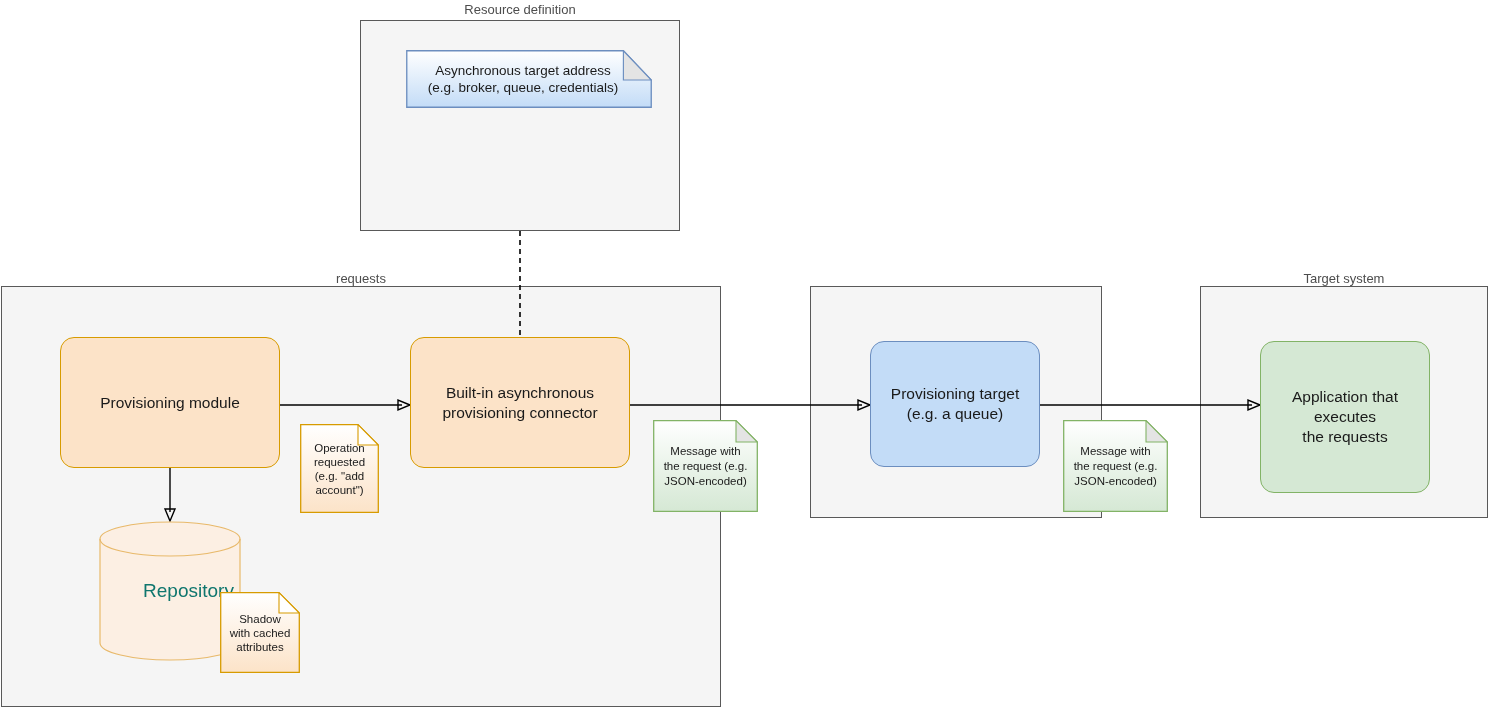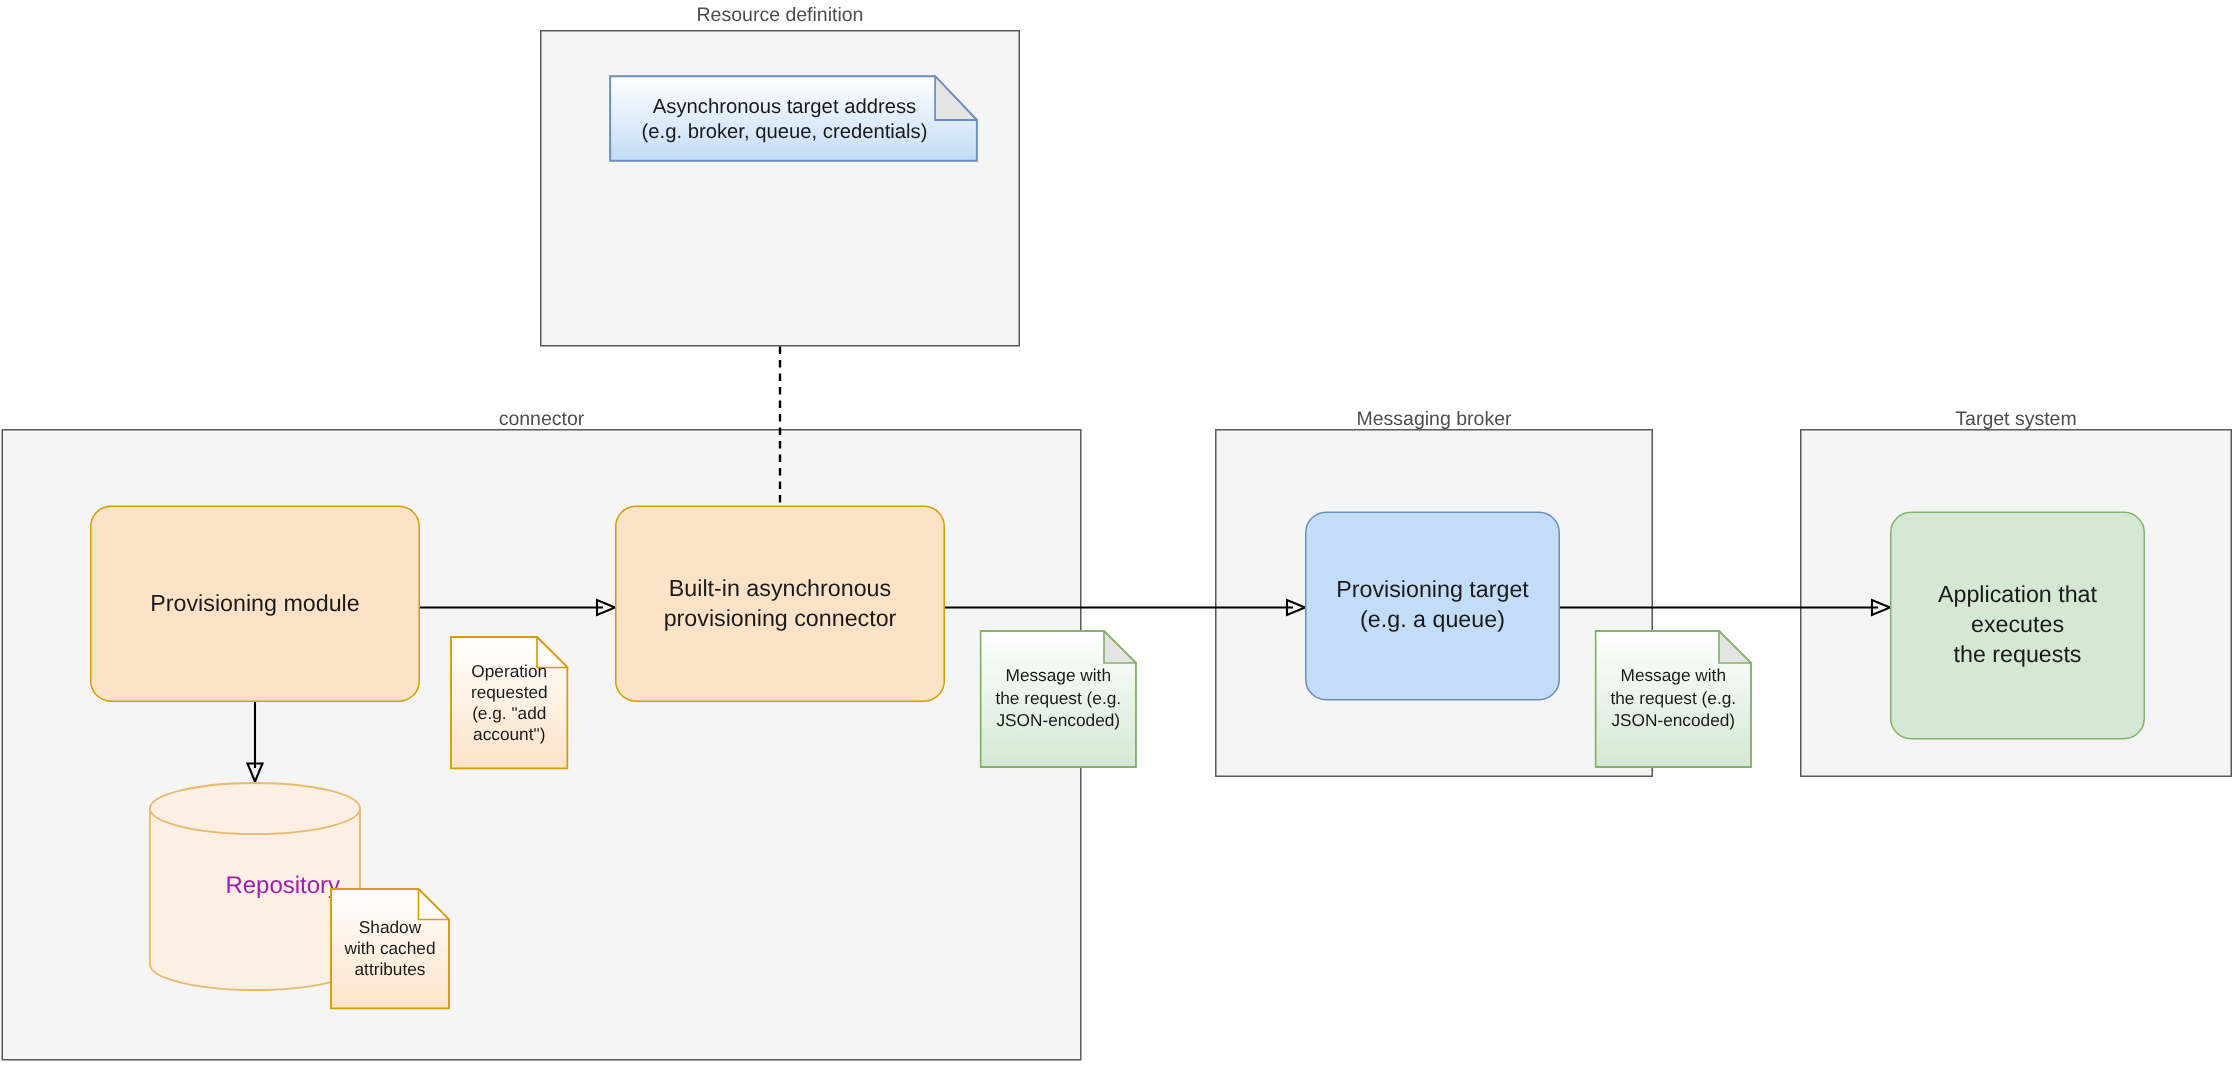--- a/index.html
+++ b/index.html
@@ -75,22 +75,22 @@
 
   
   .cylinder { position: absolute; }
   .cylinder svg { display: block; width: 100%; height: 100%; }
   .cylinder .cyl-label {
     position: absolute;
     inset: 0;
     display: flex;
     align-items: center;
     justify-content: center;
-    font-size: 16px;
-    color: #a21caf;
+    font-size: 19px;
+    color: #0f766e;
     pointer-events: none;
     margin-left: 37px;
   }
 
   
   .conn { position: absolute; overflow: visible; }
   .conn line, .conn path { stroke: #000000; stroke-width: 1.4px; fill: none; }
   .conn.dashed line { stroke-dasharray: 5 4; stroke-width: 1.6px; }
   .arrowhead { fill: #000000; }
 </style>
@@ -111,24 +111,23 @@
         </linearGradient>
       </defs>
       <path d="M0.8,0.8 H228 L257.2,30 V57.2 H0.8 Z" fill="url(#gblue1)" stroke="#6c8ebf" stroke-width="1.4"></path>
       <path d="M228,0.8 V30 H257.2 Z" fill="#e4e4e4" stroke="#6c8ebf" stroke-width="1.2"></path>
     </svg>
     <div class="note-text" style="font-size:13.5px; line-height:17px;">Asynchronous target address
 (e.g. broker, queue, credentials)</div>
   </div>
 
 
-  <div class="group-title" style="left:1px; top:271px; width:720px;">connector</div>
+  <div class="group-title" style="left:1px; top:271px; width:720px;">requests</div>
   <div class="group" style="left:1px; top:286px; width:720px; height:421px;"></div>
 
-  <div class="group-title" style="left:810px; top:271px; width:292px;">Messaging broker</div>
   <div class="group" style="left:810px; top:286px; width:292px; height:232px;"></div>
 
   <div class="group-title" style="left:1200px; top:271px; width:288px;">Target system</div>
   <div class="group" style="left:1200px; top:286px; width:288px; height:232px;"></div>
 
   <svg class="conn dashed" style="left:0; top:0; width:1491px; height:710px;">
     <line x1="520" y1="231" x2="520" y2="341"></line>
   </svg>
 
   <svg class="conn" style="left:0; top:0; width:1491px; height:710px;">

